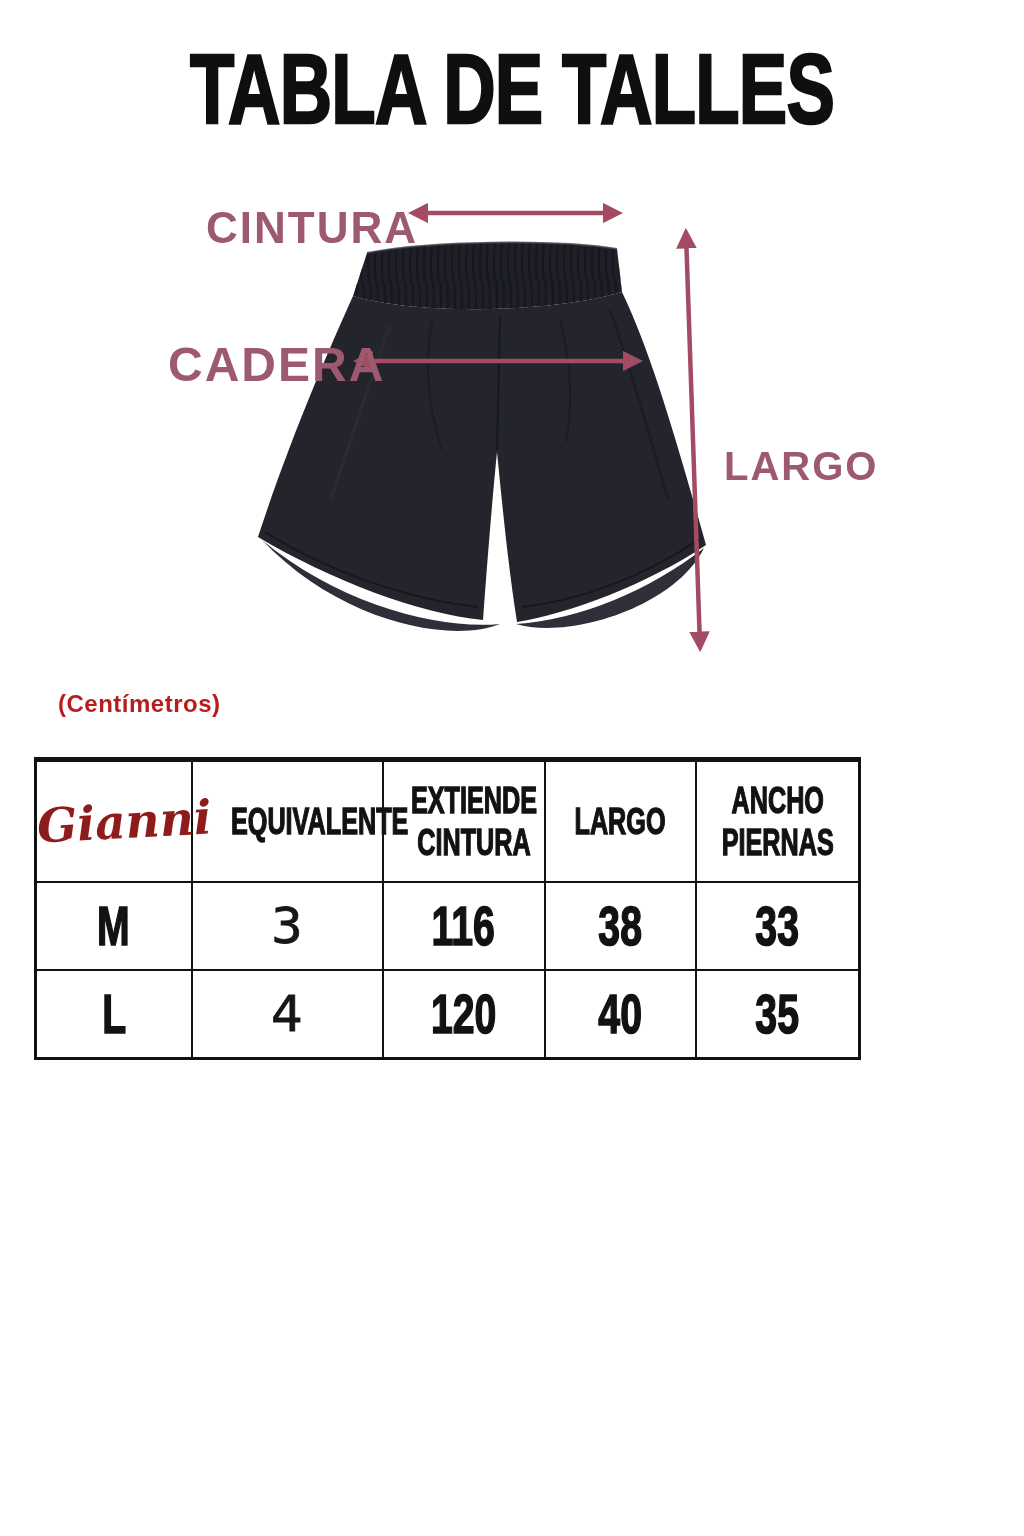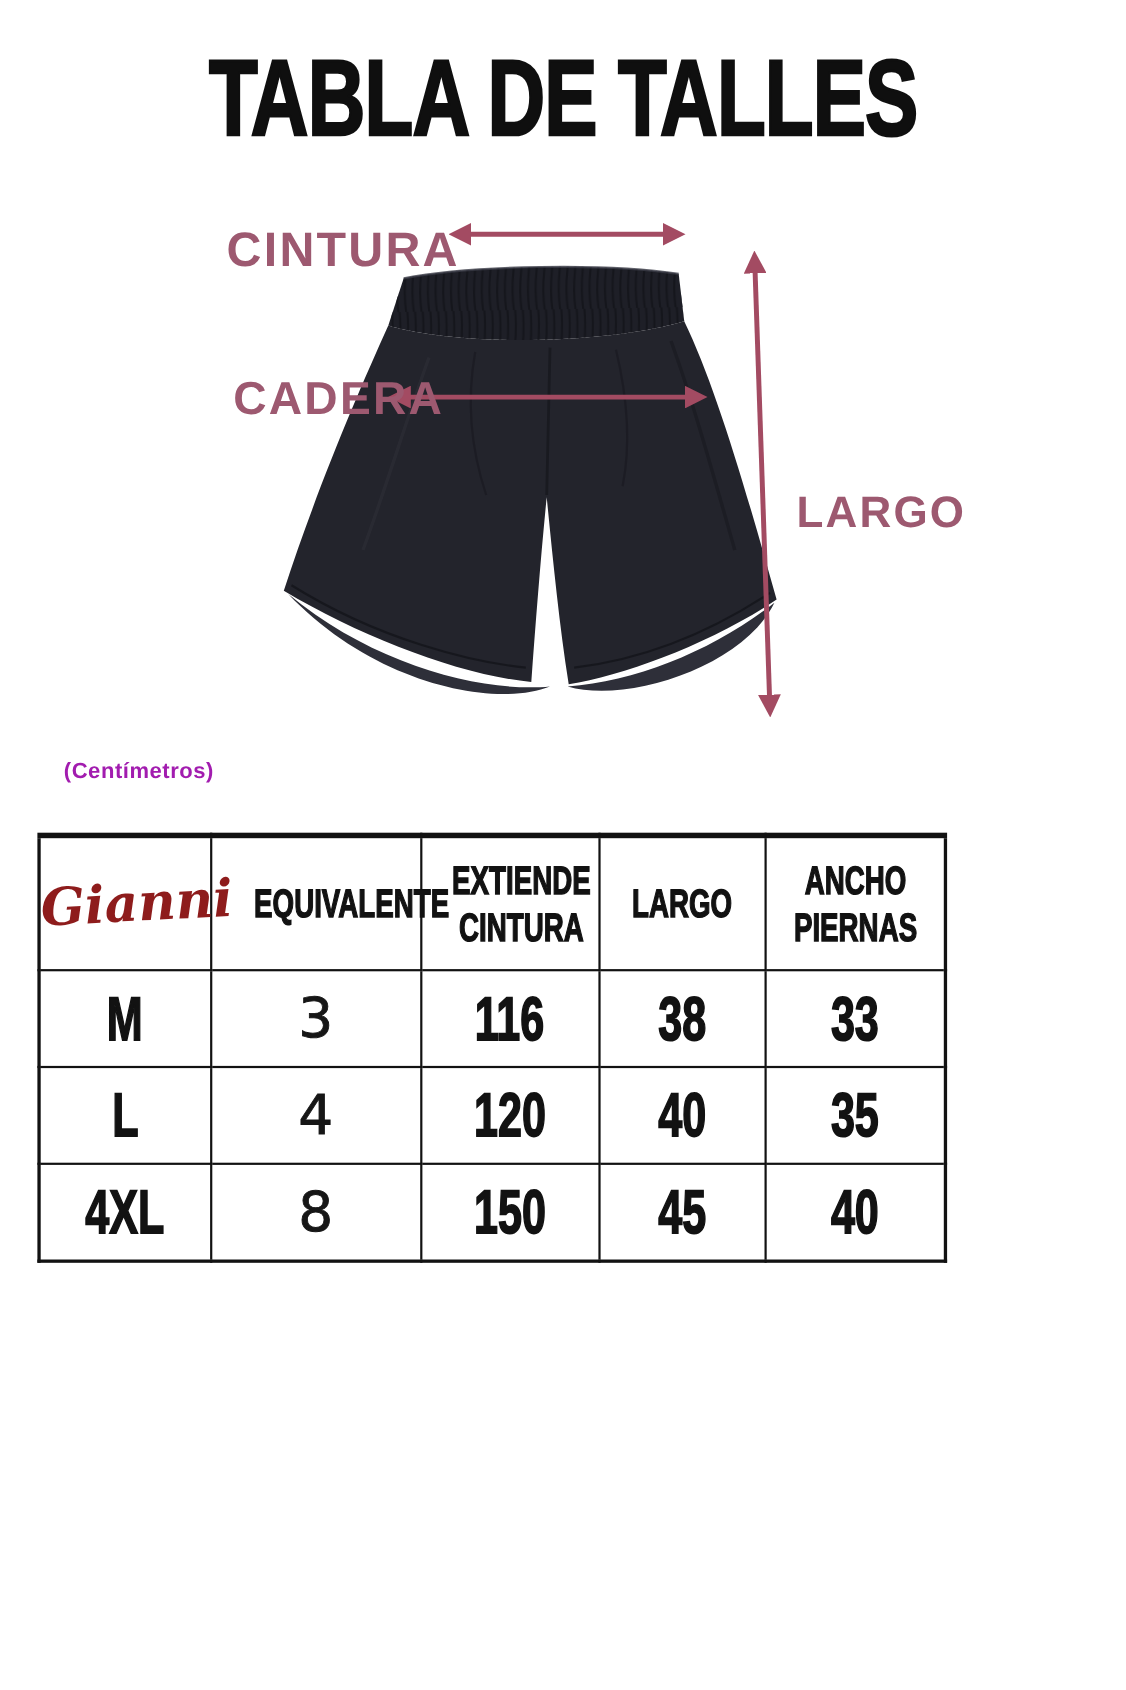--- a/index.html
+++ b/index.html
@@ -17,27 +17,27 @@
   }
 
   
   .hero { position:absolute; left:0; top:150px; width:1024px; height:545px; }
   .hero svg { position:absolute; left:0; top:0; }
   .measure-label {
     position:absolute; font-weight:700; color:#9d5970;
     letter-spacing:2px; line-height:1; white-space:nowrap;
   }
   .lbl-cintura { left:206px; top:44px;  font-size:44px;margin-top:12px; }
-  .lbl-cadera  { left:168px; top:191px; font-size:42px;margin-left:44px; }
+  .lbl-cadera  { left:168px; top:191px; font-size:48px; }
   .lbl-largo   { left:724px; top:296px; font-size:40px; }
 
   
   .units-note {
     position:absolute; left:58px; top:690px;
-    font-size:20px; font-weight:700; letter-spacing:0.5px; color:#a21caf;
+    font-size:24px; font-weight:700; letter-spacing:0.5px; color:#b91c1c;
   }
 
   
   table.size-table {
     position:absolute; left:34px; top:757px; width:824px;
     border-collapse:collapse; table-layout:fixed; background:#fff;
     border:3px solid #121212; border-top-width:5px;
   }
   .size-table th, .size-table td {
     border:2px solid #121212; text-align:center; vertical-align:middle; padding:0;
@@ -145,21 +145,14 @@
       <td><span class="cond big">38</span></td>
       <td><span class="cond big">33</span></td>
     </tr>
     <tr>
       <td><span class="cond big">L</span></td>
       <td><span class="geo">4</span></td>
       <td><span class="cond big">120</span></td>
       <td><span class="cond big">40</span></td>
       <td><span class="cond big">35</span></td>
     </tr>
-    <tr>
-      <td><span class="cond big">4XL</span></td>
-      <td><span class="geo">8</span></td>
-      <td><span class="cond big">150</span></td>
-      <td><span class="cond big">45</span></td>
-      <td><span class="cond big">40</span></td>
-    </tr>
   </tbody>
 </table>
 
 </body></html>

